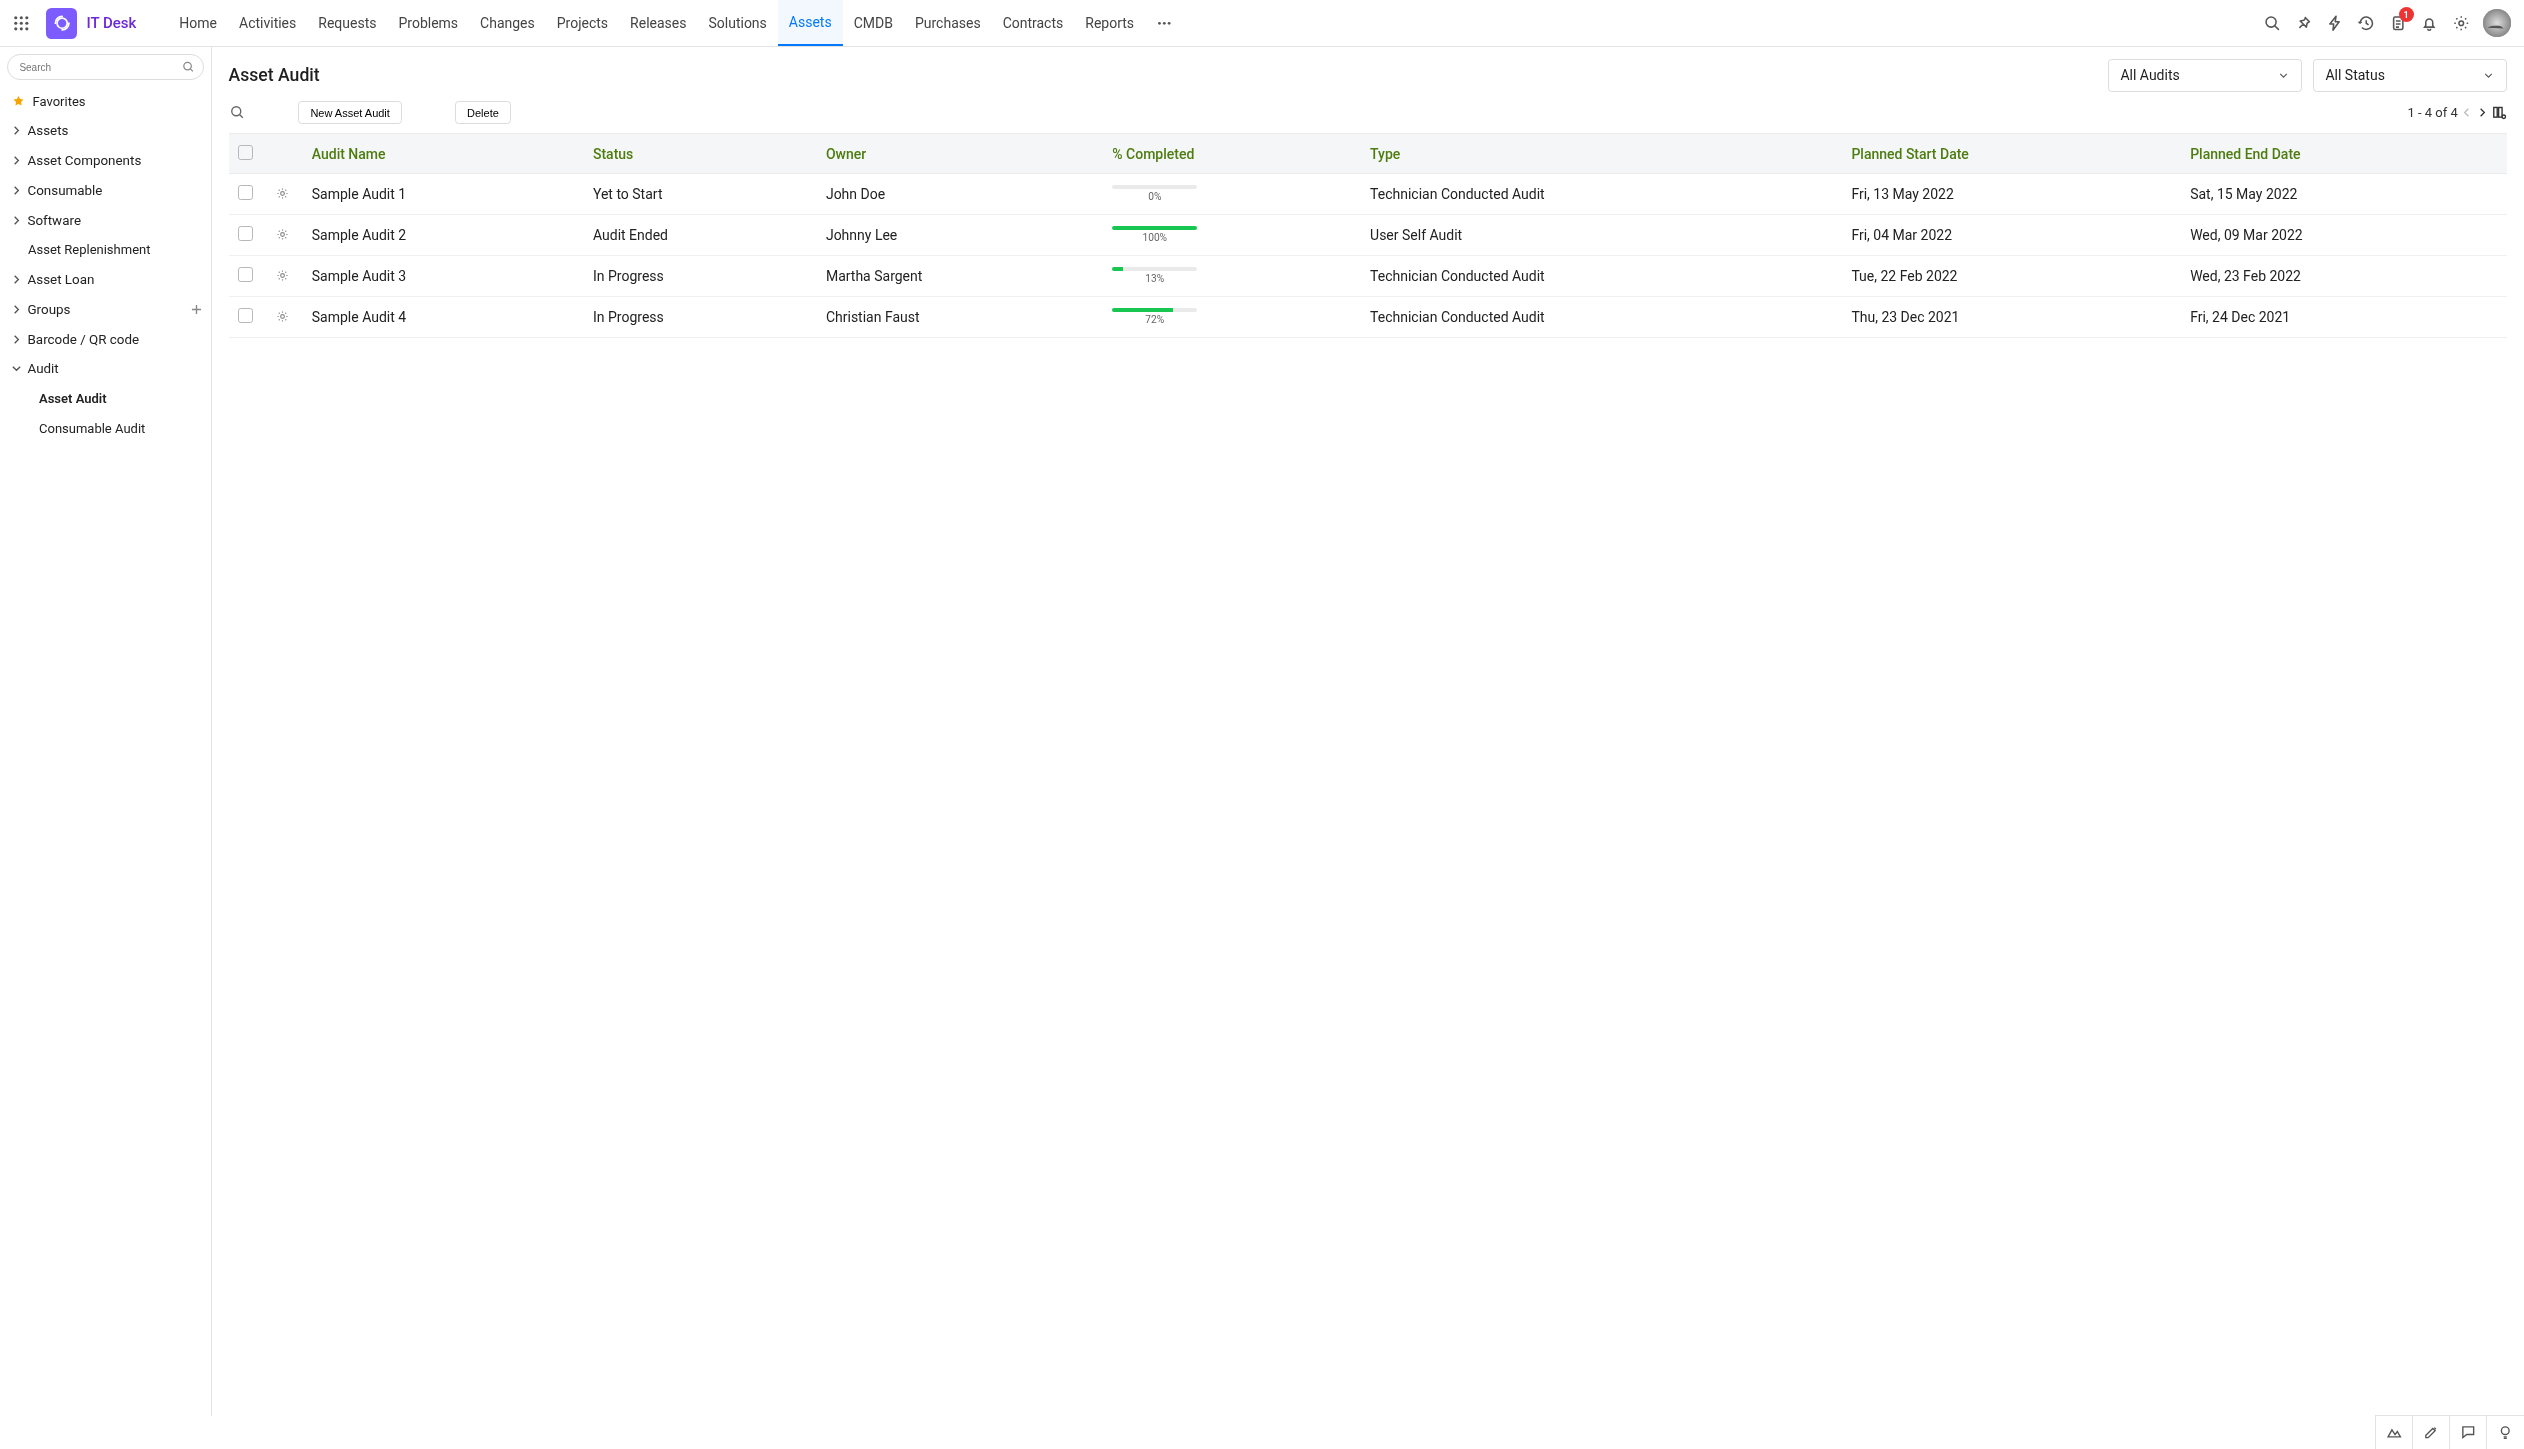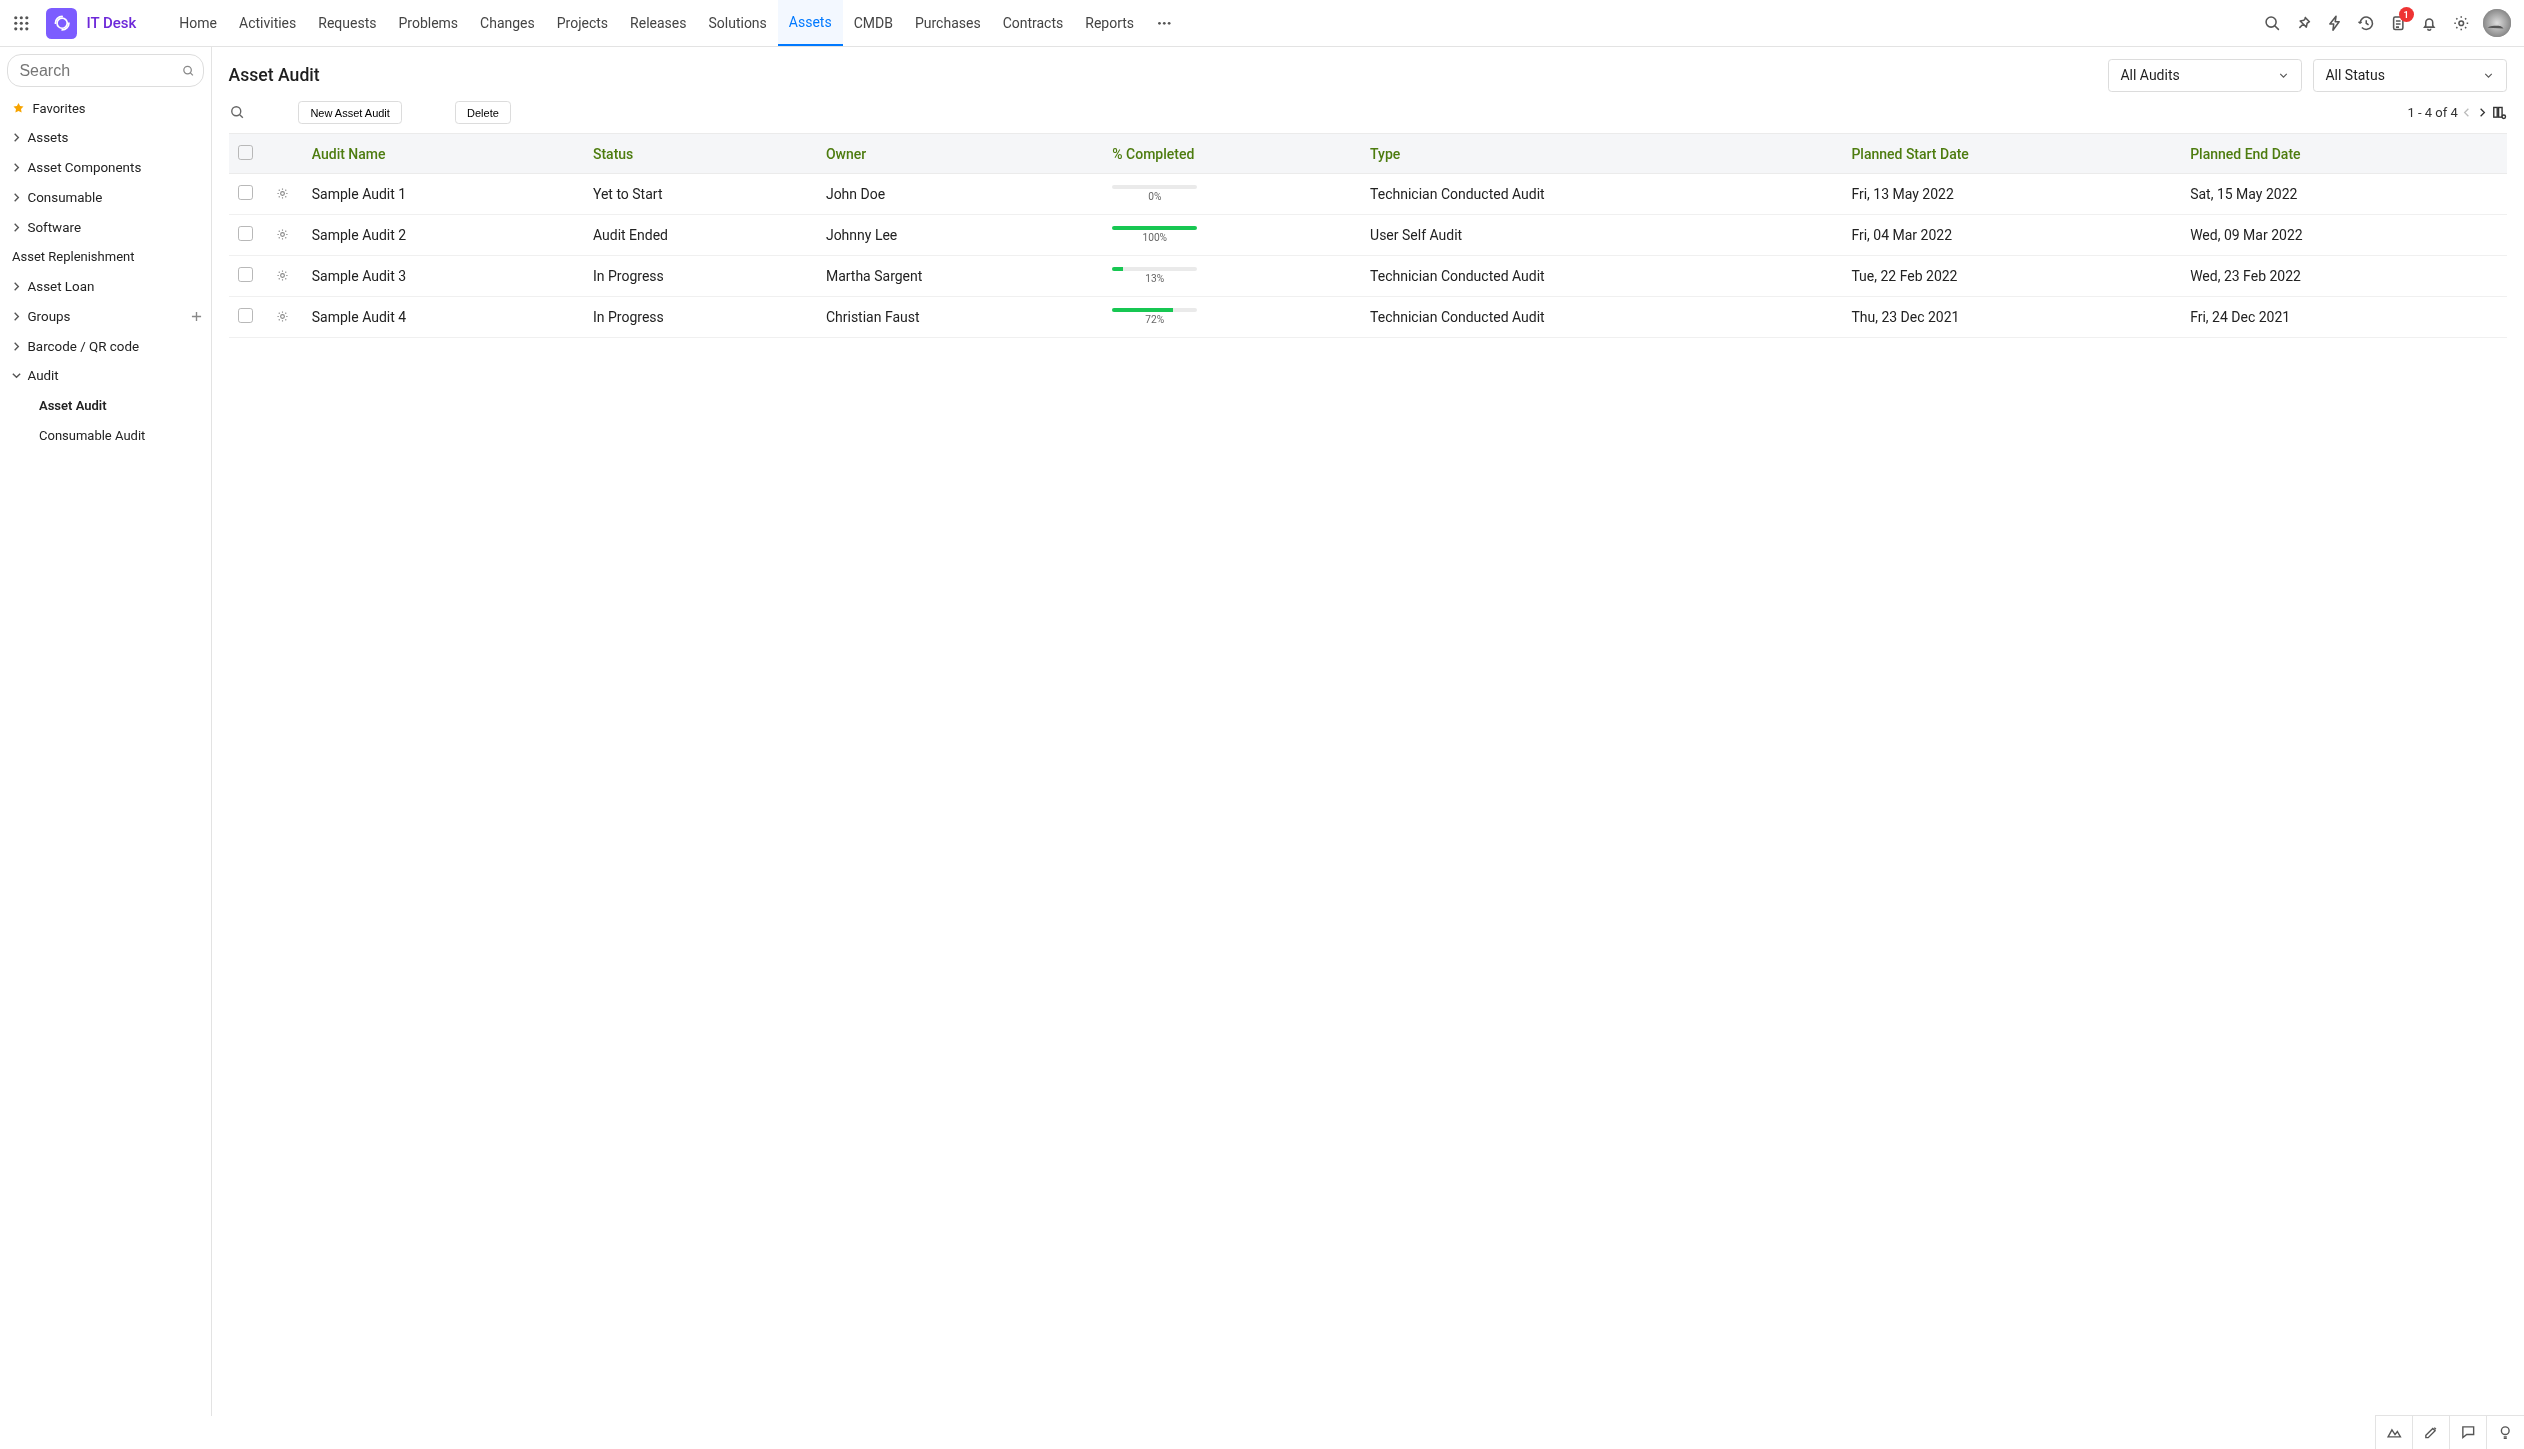--- a/index.html
+++ b/index.html
@@ -16,27 +16,27 @@
 .nav-more { padding: 0 11px; display: flex; align-items: center; cursor: pointer; }
 .header-right { margin-left: auto; display: flex; align-items: center; gap: 13px; }
 .header-icon { width: 18.5px; height: 18.5px; cursor: pointer; color: #555; position: relative; }
 .badge { position: absolute; top: -6.5px; right: -6.5px; background: #e33; color: #fff; border-radius: 50%; width: 15px; height: 15px; font-size: 9.2px; display: flex; align-items: center; justify-content: center; font-weight: 600; }
 .avatar { width: 28px; height: 28px; border-radius: 50%; background: linear-gradient(135deg,#c0c0c0,#808080); cursor: pointer; overflow: hidden; }
 
 
 .main { display: flex; height: calc(100vh - 47px - 33px); }
 .sidebar { width: 212px; border-right: 0.9px solid #e3e3e3; padding: 7.4px 0; overflow-y: auto; }
 .search-box { margin: 0 7.4px 7.4px 7.4px; position: relative; }
-.search-input { width: 100%; padding: 6.5px 28px 6.5px 11px; border: 0.9px solid #ddd; border-radius: 14px; font-size: 16px; }
+.search-input { width: 100%; padding: 6.5px 28px 6.5px 11px; border: 0.9px solid #ddd; border-radius: 14px; font-size: 10px; }
 .search-input-icon { position: absolute; right: 7.4px; top: 50%; transform: translateY(-50%); }
 .fav-row { display: flex; align-items: center; padding: 6.5px 11px; cursor: pointer; }
 .fav-star { width: 15px; height: 15px; margin-right: 6.5px; }
 .side-item { display: flex; align-items: center; padding: 7.4px 9.2px 7.4px 11px; cursor: pointer; font-size: 13.4px; color: #222; }
 .side-item .chev { width: 11px; height: 11px; margin-right: 5.5px; }
-.side-item.sub { padding-left: 12px; font-size: 13px; }
+.side-item.sub { padding-left: 28px; font-size: 13px; }
 .side-item.sub2 { padding-left: 39px; font-size: 13px; }
 .side-item.active { font-weight: 600; }
 .side-add { margin-left: auto; color: #888; }
 
 
 .content { flex: 1; padding: 12px 16.6px; overflow: auto; }
 .breadcrumb { color: #7a7a7a; font-size: 12.5px; margin-bottom: 3.7px; }
 .breadcrumb a { color: #7a7a7a; cursor: pointer; }
 .breadcrumb .sep { margin: 0 4.6px; }
 .title-row { display: flex; align-items: center; margin-bottom: 9.2px; }

